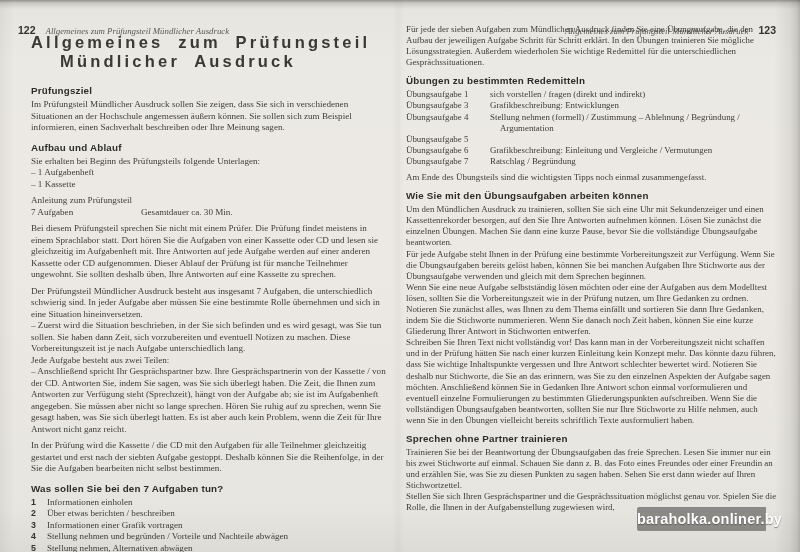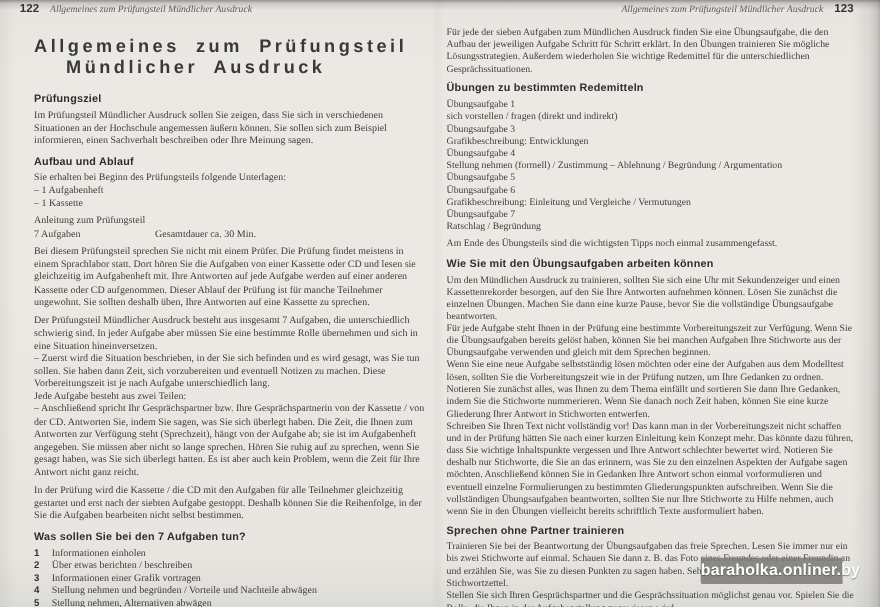--- a/index.html
+++ b/index.html
@@ -18,21 +18,21 @@
   }
   .edge-left{
     position:absolute;top:0;left:0;width:14px;height:100%;
     background:linear-gradient(270deg,rgba(0,0,0,0) 0%,rgba(90,88,84,0.08) 100%);
   }
   .gutter{
     position:absolute;top:0;left:392px;width:12px;height:100%;
     background:linear-gradient(90deg,rgba(0,0,0,0) 0%,rgba(100,98,94,0.05) 50%,rgba(0,0,0,0) 100%);
   }
   .runhead{
-    position:absolute;top:3px;
+    position:absolute;top:25px;
     font:italic 8.8px/11px "Liberation Serif", serif;color:#5a5853;
   }
   .runhead .pgnum{
     font:bold 10.5px/11px "Liberation Sans", sans-serif;color:#34332f;font-style:normal;
   }
   .runhead-left{left:18px;}
   .runhead-left .pgnum{margin-right:10px;}
   .runhead-right{right:24px;text-align:right;}
   .runhead-right .pgnum{margin-left:10px;}
 
@@ -54,21 +54,21 @@
   .body-text{font-size:9.1px;line-height:11.5px;}
   .page-right .body-text{font-size:8.9px;line-height:11.1px;}
   .gap-s{margin-top:5px;}
 
   .dauer-row{display:flex;}
   .dauer-row .c1{width:110px;flex:none;}
 
   .task-row{display:flex;}
   .task-num{width:16px;flex:none;font:bold 8.8px/11.5px "Liberation Sans", sans-serif;color:#34332f;}
 
-  .rm-row{display:flex;flex-direction:column;}
+  .rm-row{display:flex;}
   .rm-label{width:84px;flex:none;}
   .rm-text{flex:1;padding-left:10px;text-indent:-10px;}
 
   .watermark{
     position:absolute;left:637px;top:507px;width:129px;height:24px;
     background:rgba(125,124,122,0.88);
     color:#ffffff;
     font:bold 14.5px/24px "Liberation Sans", sans-serif;
     letter-spacing:0.2px;text-align:center;
     text-shadow:0 1px 1px rgba(60,60,60,0.6);

